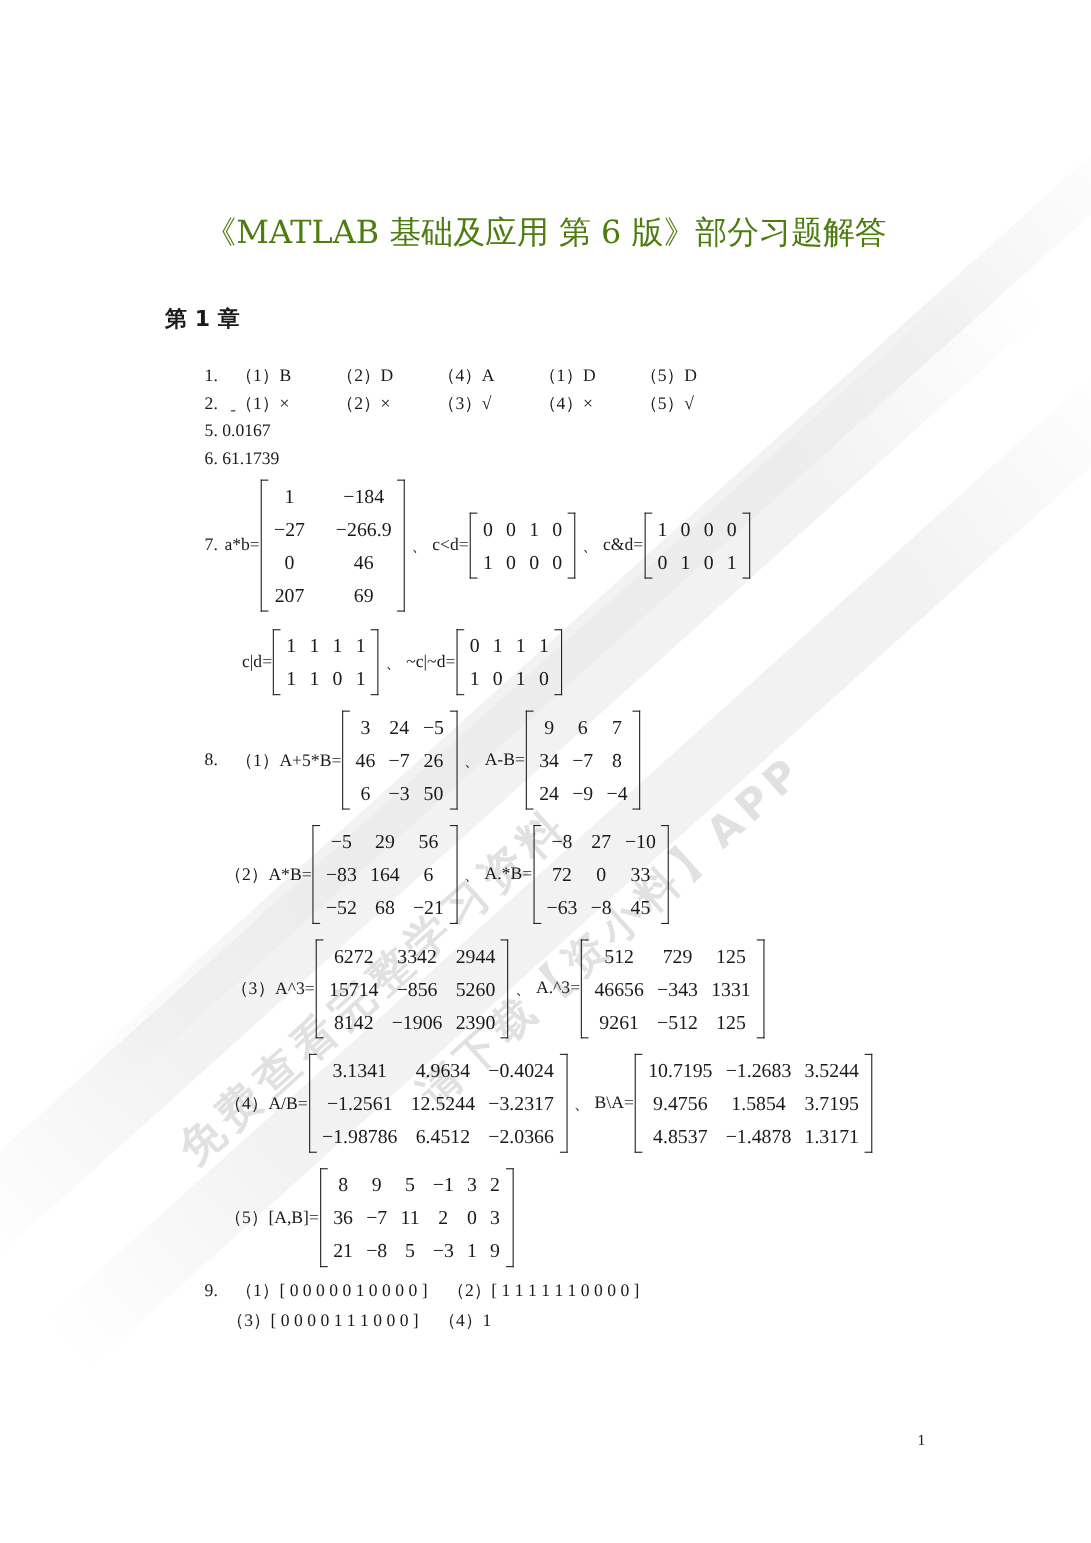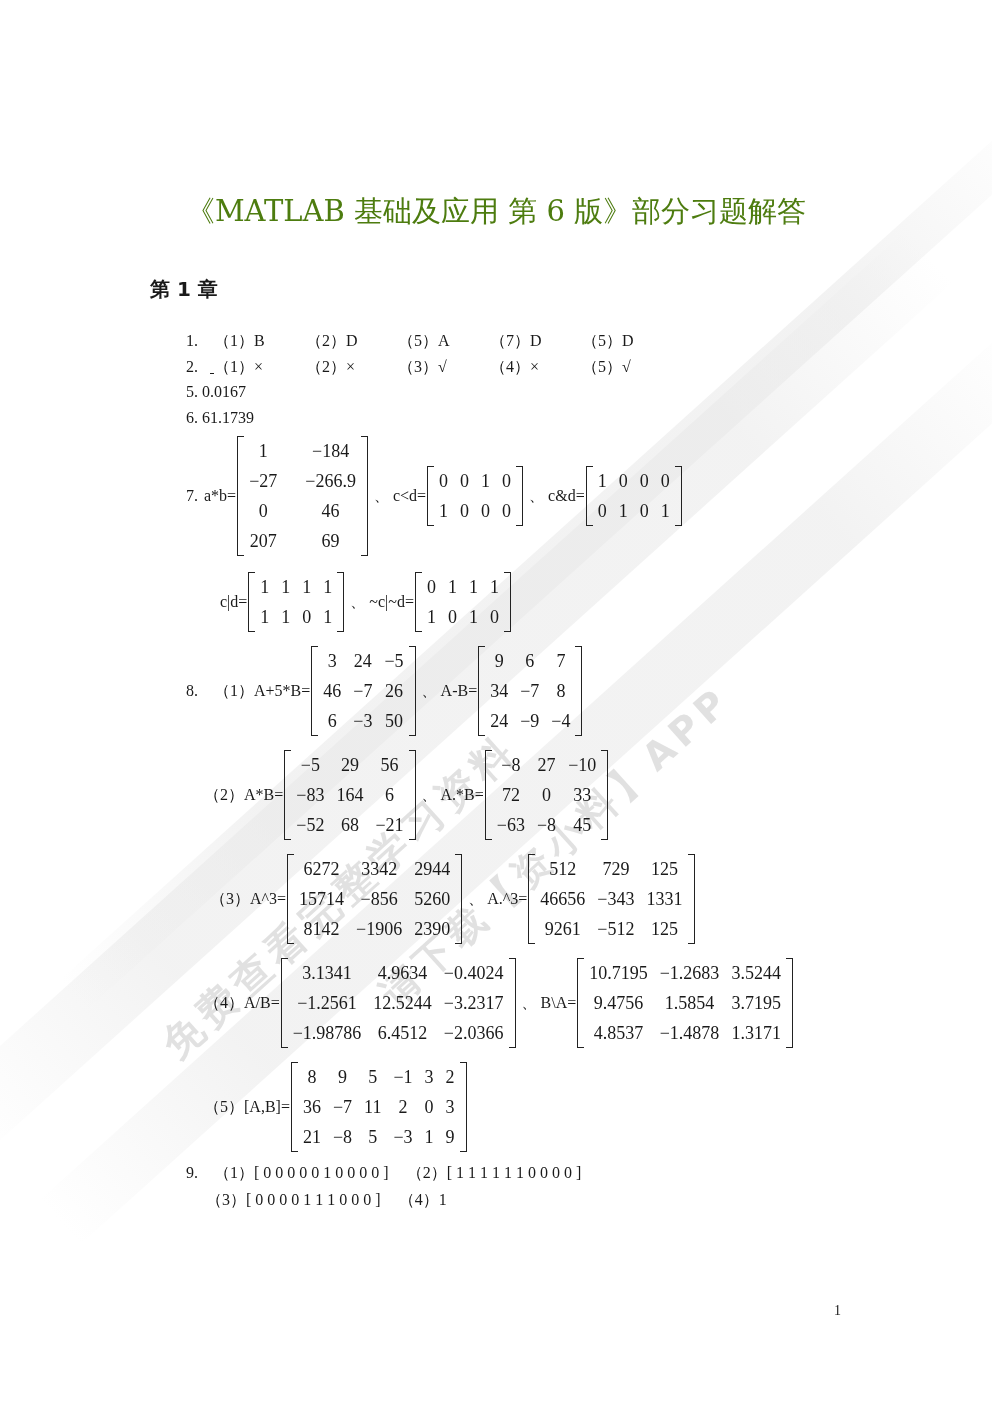--- a/index.html
+++ b/index.html
@@ -38,21 +38,21 @@
   <div class="wm-band" style="top:980px; left:60px; height:40px;"></div>
   <div class="wm-text" style="left:150px; top:1030px; font-size:40px;">免费查看完整学习资料</div>
   <div class="wm-text" style="left:370px; top:980px; font-size:38px;">请下载【资小料】APP</div>
 </div>
 
 <div class="title">《MATLAB 基础及应用 第 6 版》部分习题解答</div>
 <div class="chapter">第 1 章</div>
 
 <div class="line" style="top:331px; left:186px;">
   <span class="num">1.</span>
-  <span class="choice">（1）B</span><span class="choice">（2）D</span><span class="choice">（5）A</span><span class="choice">（7）D</span><span class="choice">（5）D</span>
+  <span class="choice">（1）B</span><span class="choice">（2）D</span><span class="choice">（4）A</span><span class="choice">（1）D</span><span class="choice">（5）D</span>
 </div>
 
 <div class="line" style="top:357px; left:186px;text-decoration:underline;">
   <span class="num">2.</span>
   <span class="choice">（1）×</span><span class="choice">（2）×</span><span class="choice">（3）√</span><span class="choice">（4）×</span><span class="choice">（5）√</span>
 </div>
 
 <div class="line" style="top:383px; left:186px;">
   <span>5.</span>
   <span>0.0167</span>

